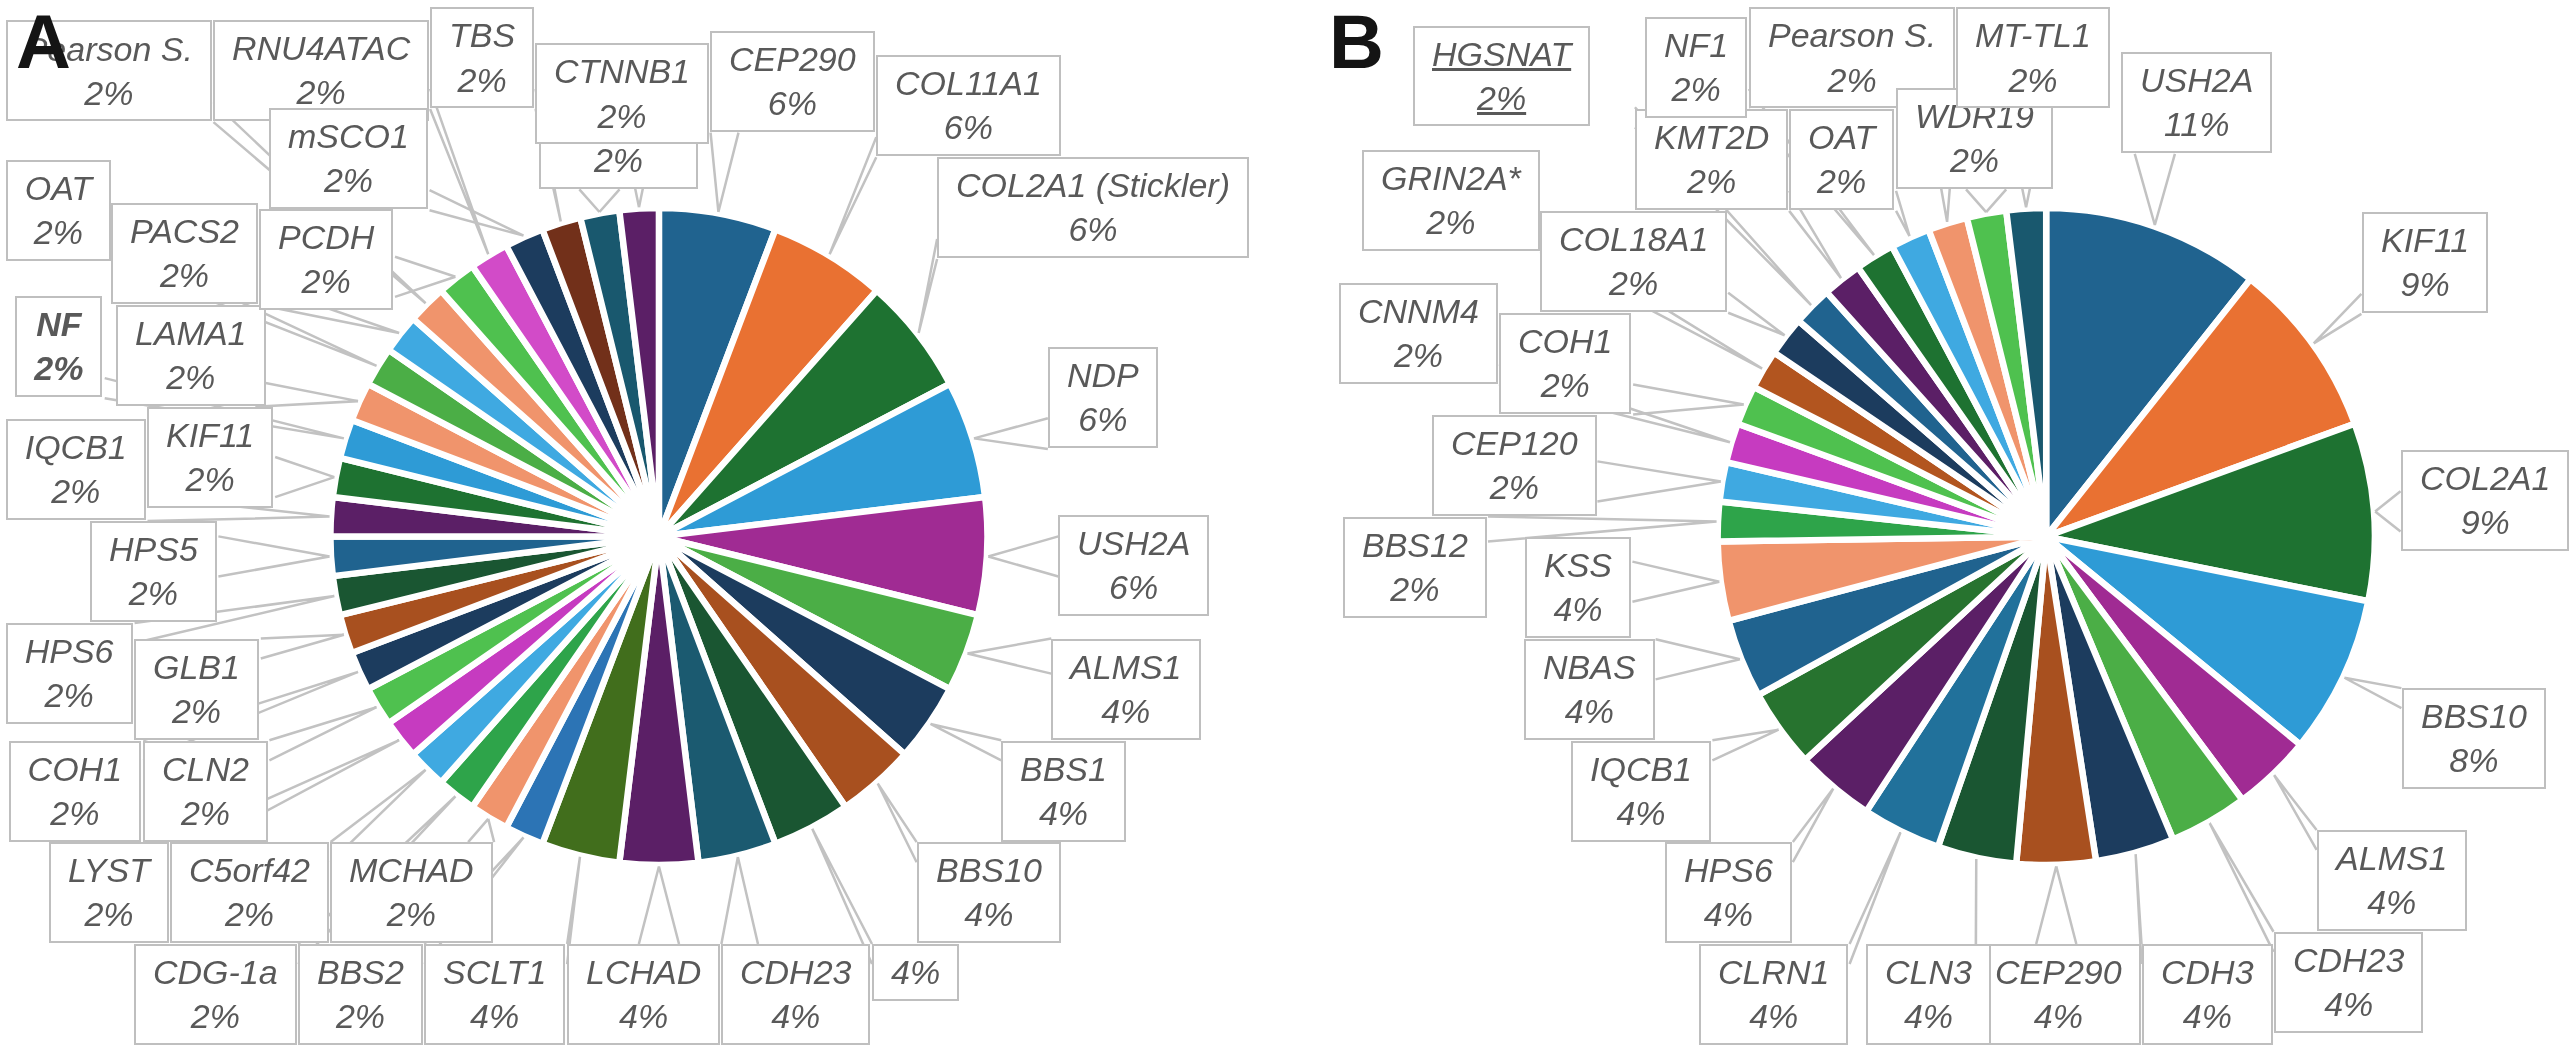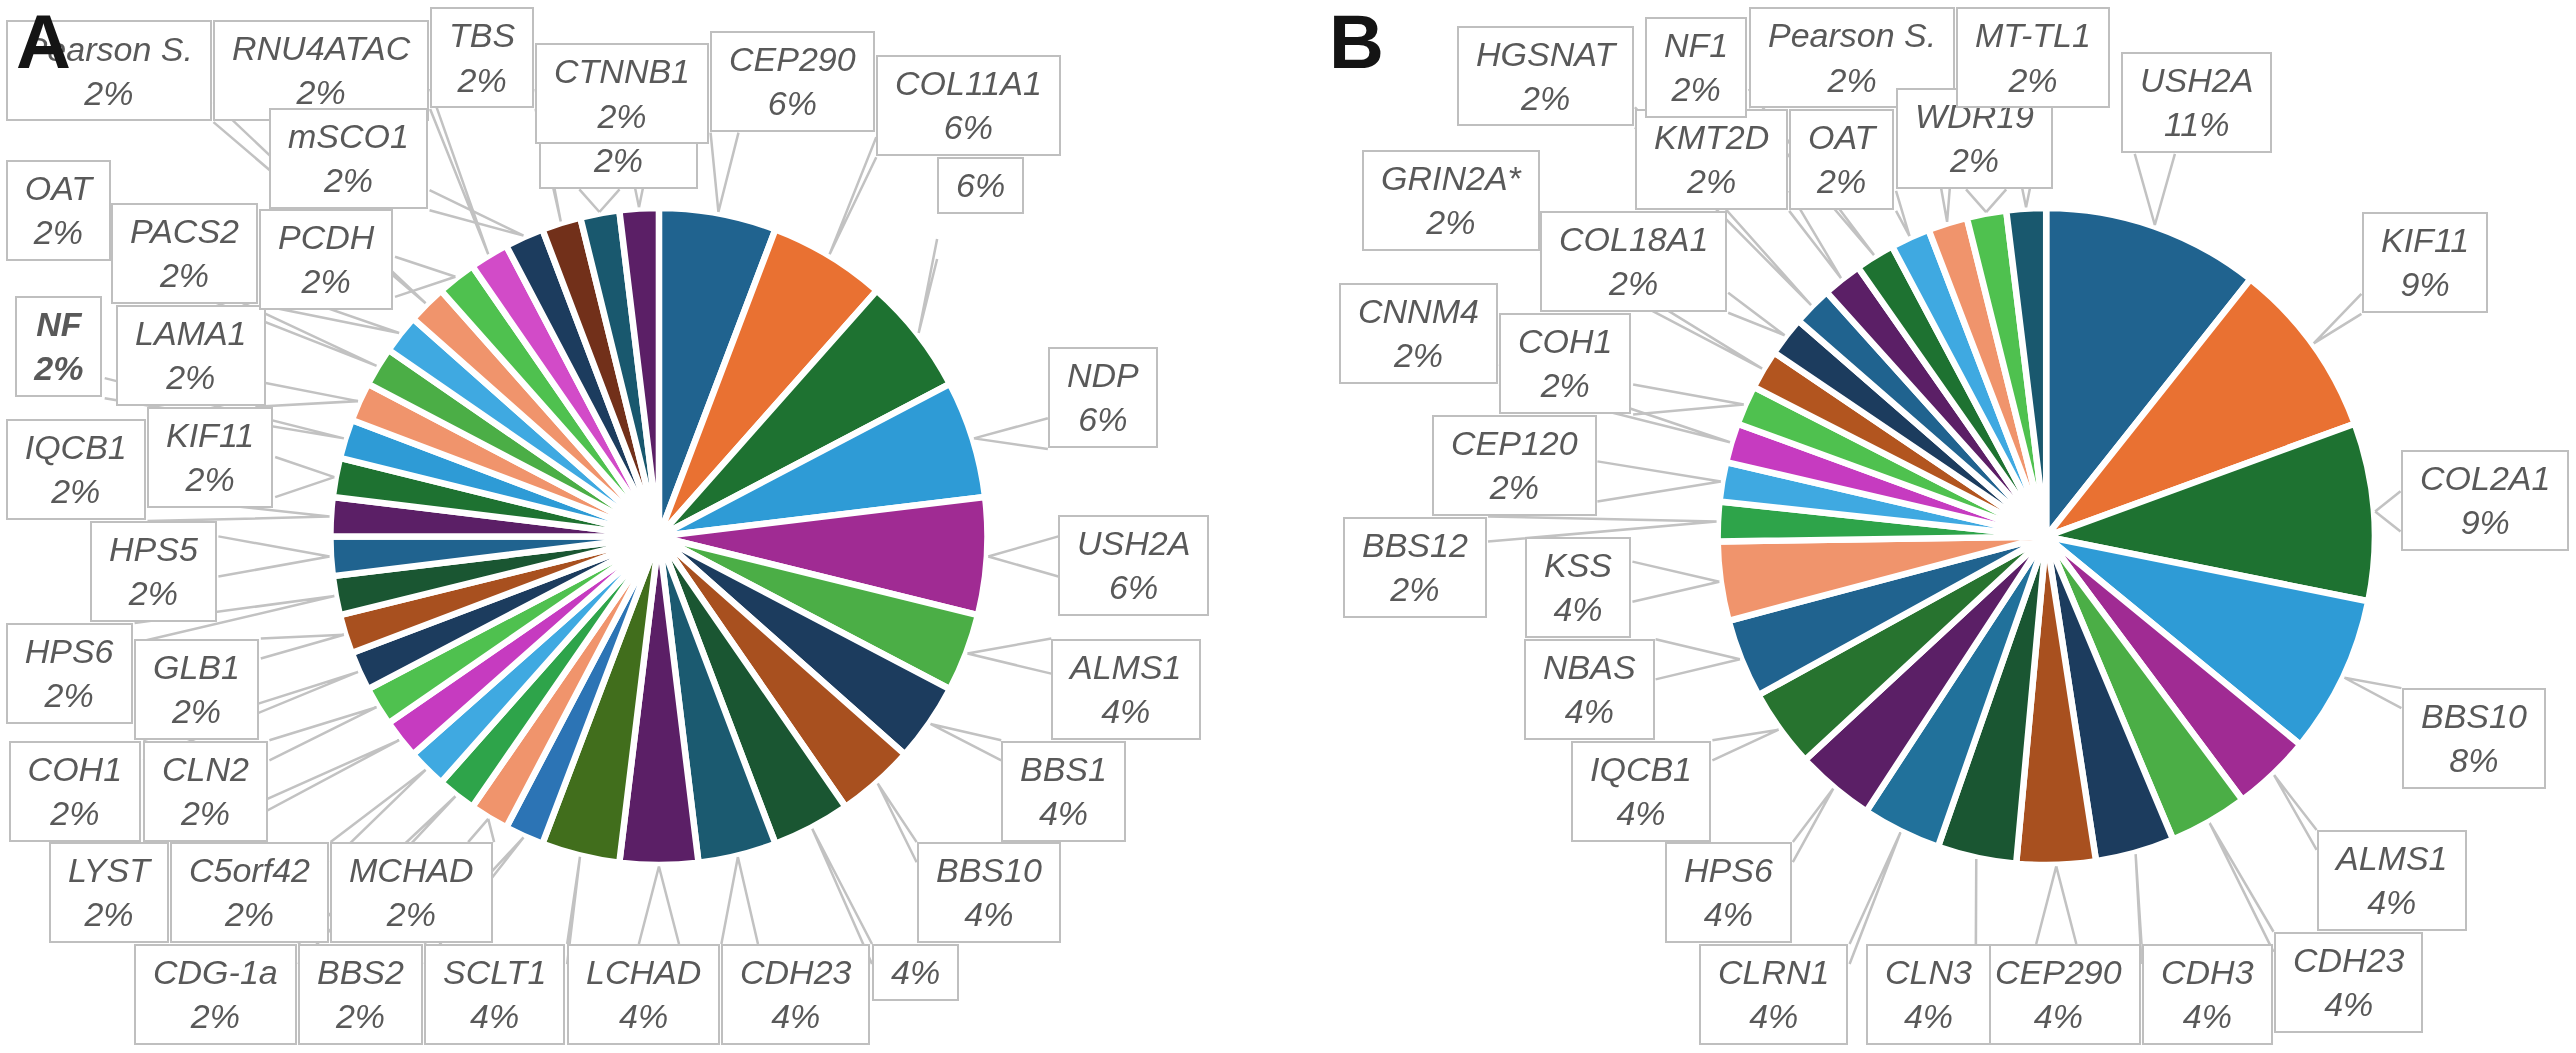--- a/index.html
+++ b/index.html
@@ -158,20 +158,21 @@
   <div class="panel-letter" id="letterB">B</div>
 <div class="callout" style="left: 710px; top: 31px;">
       <div class="c-name">CEP290</div>
       <div class="c-pct">6%</div>
     </div>
     <div class="callout" style="left: 876px; top: 55px;">
       <div class="c-name">COL11A1</div>
       <div class="c-pct">6%</div>
     </div>
     <div class="callout" style="left: 937px; top: 157px;">
+      <div class="c-name">COL2A1 (Stickler)</div>
       <div class="c-pct">6%</div>
     </div>
     <div class="callout" style="left: 1048px; top: 347px;">
       <div class="c-name">NDP</div>
       <div class="c-pct">6%</div>
     </div>
     <div class="callout" style="left: 1058px; top: 515px;">
       <div class="c-name">USH2A</div>
       <div class="c-pct">6%</div>
     </div>
@@ -367,21 +368,21 @@
       <div class="c-pct">2%</div>
     </div>
     <div class="callout" style="left: 1362px; top: 150px;">
       <div class="c-name">GRIN2A*</div>
       <div class="c-pct">2%</div>
     </div>
     <div class="callout" style="left: 1540px; top: 211px;">
       <div class="c-name">COL18A1</div>
       <div class="c-pct">2%</div>
     </div>
-    <div class="callout" style="left: 1457px; top: 25.5px;">
+    <div class="callout" style="left: 1413px; top: 25.5px; text-decoration: underline;">
       <div class="c-name">HGSNAT</div>
       <div class="c-pct">2%</div>
     </div>
     <div class="callout" style="left: 1635px; top: 109px;">
       <div class="c-name">KMT2D</div>
       <div class="c-pct">2%</div>
     </div>
     <div class="callout" style="left: 1645px; top: 17px;">
       <div class="c-name">NF1</div>
       <div class="c-pct">2%</div>

